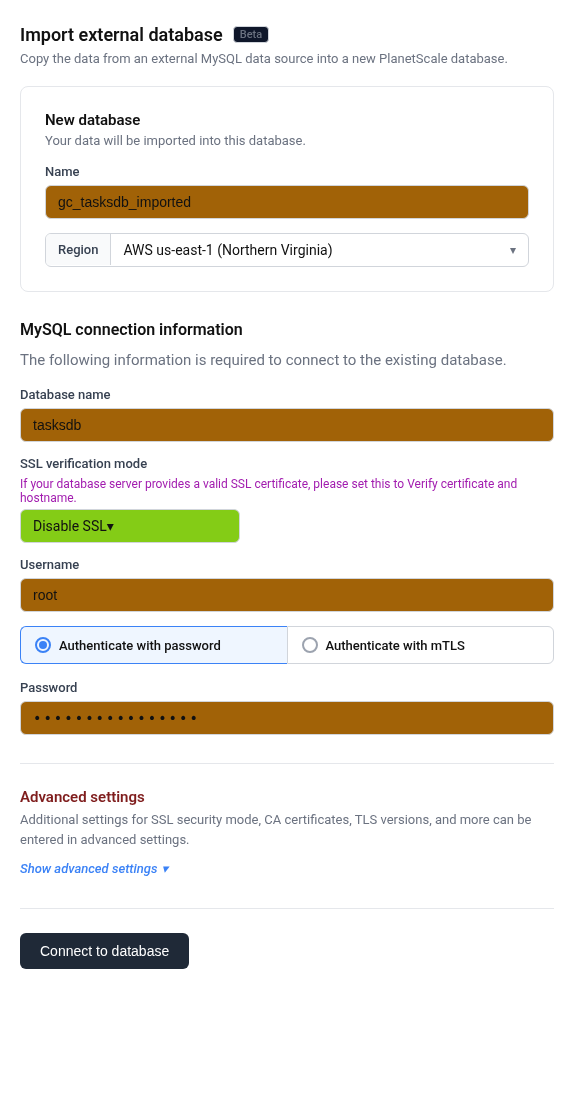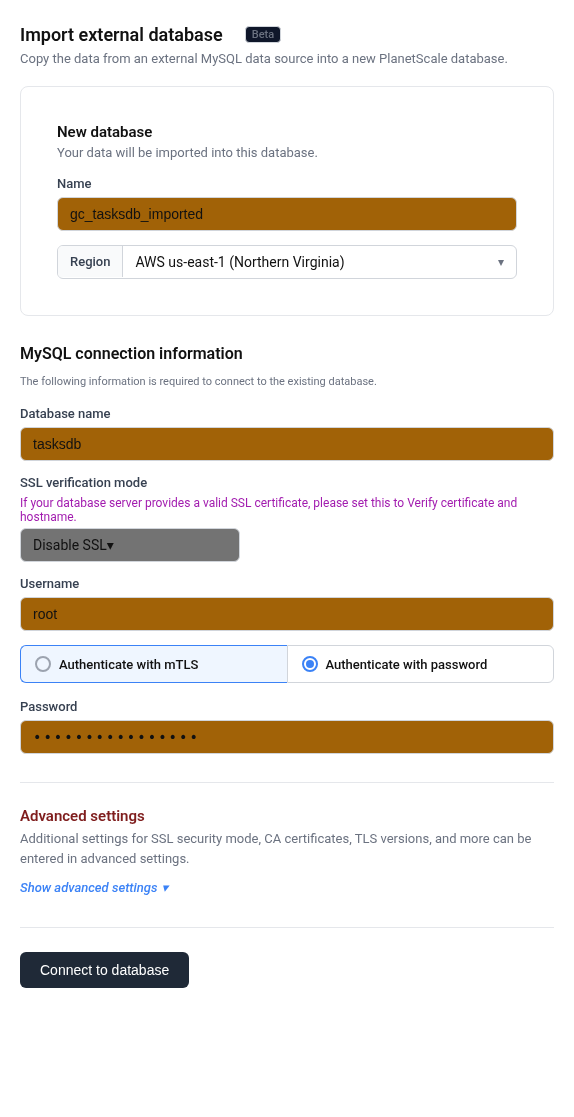--- a/index.html
+++ b/index.html
@@ -12,21 +12,21 @@
       font-size: 14px;
     }
     .page {
       padding: 24px 20px;
     }
 
     
     .page-header {
       display: flex;
       align-items: center;
-      gap: 22px;
+      gap: 10px;
       margin-bottom: 6px;
     }
     .page-title {
       font-size: 18px;
       font-weight: 600;
       color: #111;
     }
     .beta-badge {
       background: #0f172a;
       border: 1px solid #d1d5db;
@@ -39,21 +39,21 @@
     .page-subtitle {
       font-size: 13px;
       color: #6b7280;
       margin-bottom: 20px;
     }
 
     
     .card {
       border: 1px solid #e5e7eb;
       border-radius: 8px;
-      padding: 36px;
+      padding: 24px;
       margin-bottom: 28px;
     }
     .card-title {
       font-size: 15px;
       font-weight: 600;
       color: #111;
       margin-bottom: 4px;
     }
     .card-subtitle {
       font-size: 13px;
@@ -118,21 +118,21 @@
     .section {
       margin-bottom: 28px;
     }
     .section-title {
       font-size: 16px;
       font-weight: 600;
       color: #111;
       margin-bottom: 4px;
     }
     .section-subtitle {
-      font-size: 11px;
+      font-size: 15px;
       color: #6b7280;
       margin-bottom: 18px;
       margin-top: 12px;
     }
 
     .two-col {
       display: flex;
       gap: 12px;
       margin-bottom: 14px;
     }
@@ -145,21 +145,21 @@
 
     
     .ssl-dropdown {
       display: flex;
       align-items: center;
       justify-content: flex-start;
       border: 1px solid #d1d5db;
       border-radius: 6px;
       padding: 8px 12px;
       cursor: pointer;
-      background: #737373;
+      background: #84cc16;
       width: 220px;
     }
     .ssl-dropdown-text {
       font-size: 14px;
       color: #111;
     }
 
     
     .radio-group {
       display: flex;
@@ -313,26 +313,26 @@
       </div>
     </div>
 
     <div class="field-group">
       <label class="field-label">Username</label>
       <input type="text" class="text-input" value="root" style="">
     </div>
 
     <div class="radio-group">
       <div class="radio-option">
+        <div class="radio-circle filled"></div>
+        <span class="radio-label">Authenticate with password</span>
+      </div>
+      <div class="radio-option">
         <div class="radio-circle empty"></div>
         <span class="radio-label">Authenticate with mTLS</span>
-      </div>
-      <div class="radio-option">
-        <div class="radio-circle filled"></div>
-        <span class="radio-label">Authenticate with password</span>
       </div>
     </div>
 
     <div class="field-group">
       <label class="field-label">Password</label>
       <input type="password" class="text-input password-input" value="••••••••••••••••" style="">
     </div>
   </div>
 
   

